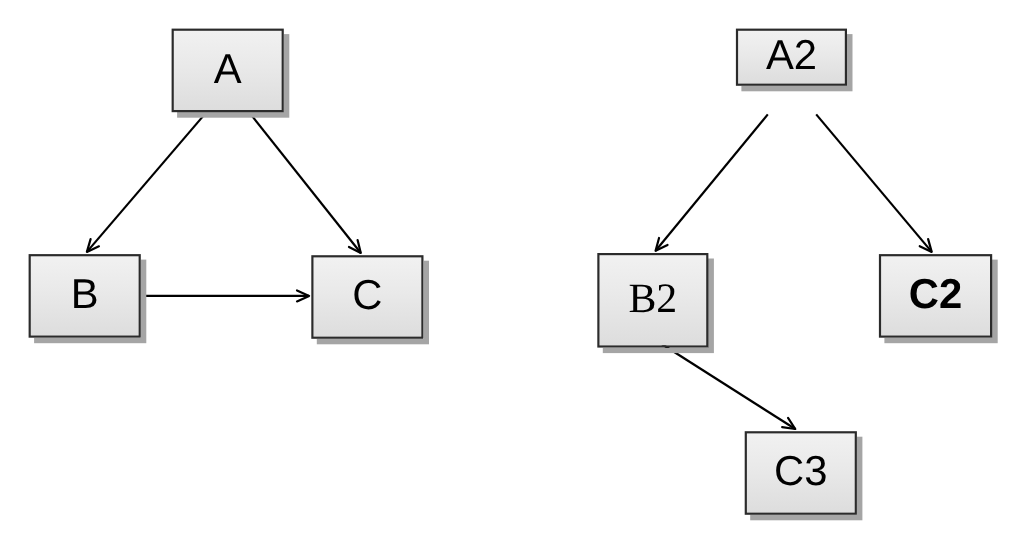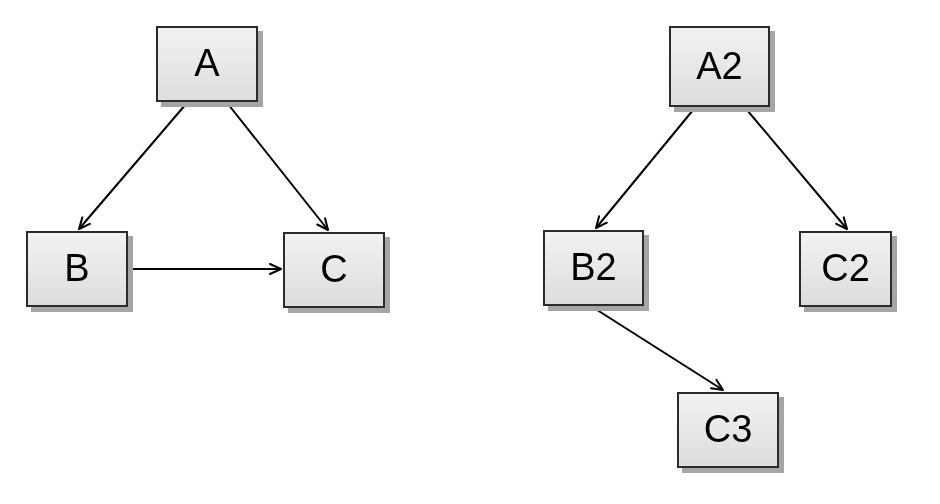--- a/index.html
+++ b/index.html
@@ -63,26 +63,26 @@
   <div id="node-layer">
       <div class="node" style="left: 156px; top: 26px; width: 102px; height: 76px;">
         <span>A</span>
       </div>
       <div class="node" style="left: 26px; top: 231px; width: 102px; height: 76px;">
         <span>B</span>
       </div>
       <div class="node" style="left: 283px; top: 232px; width: 102px; height: 76px;">
         <span>C</span>
       </div>
-      <div class="node" style="left: 669px; top: 26px; width: 101px; height: 81px;">
+      <div class="node" style="left: 669px; top: 26px; width: 101px; height: 52px;">
         <span>A2</span>
       </div>
-      <div class="node" style="left: 543px; top: 230px; width: 101px; height: 76px;">
+      <div class="node" style="left: 543px; top: 230px; width: 101px; height: 86px; font-family: Liberation Serif, serif;">
         <span>B2</span>
       </div>
-      <div class="node" style="left: 799px; top: 231px; width: 93px; height: 76px;">
+      <div class="node" style="left: 799px; top: 231px; width: 103px; height: 76px; font-weight: bold;">
         <span>C2</span>
       </div>
       <div class="node" style="left: 677px; top: 392px; width: 102px; height: 76px; text-align: right;">
         <span>C3</span>
       </div>
     </div>
 </div>
 
 </body></html>

